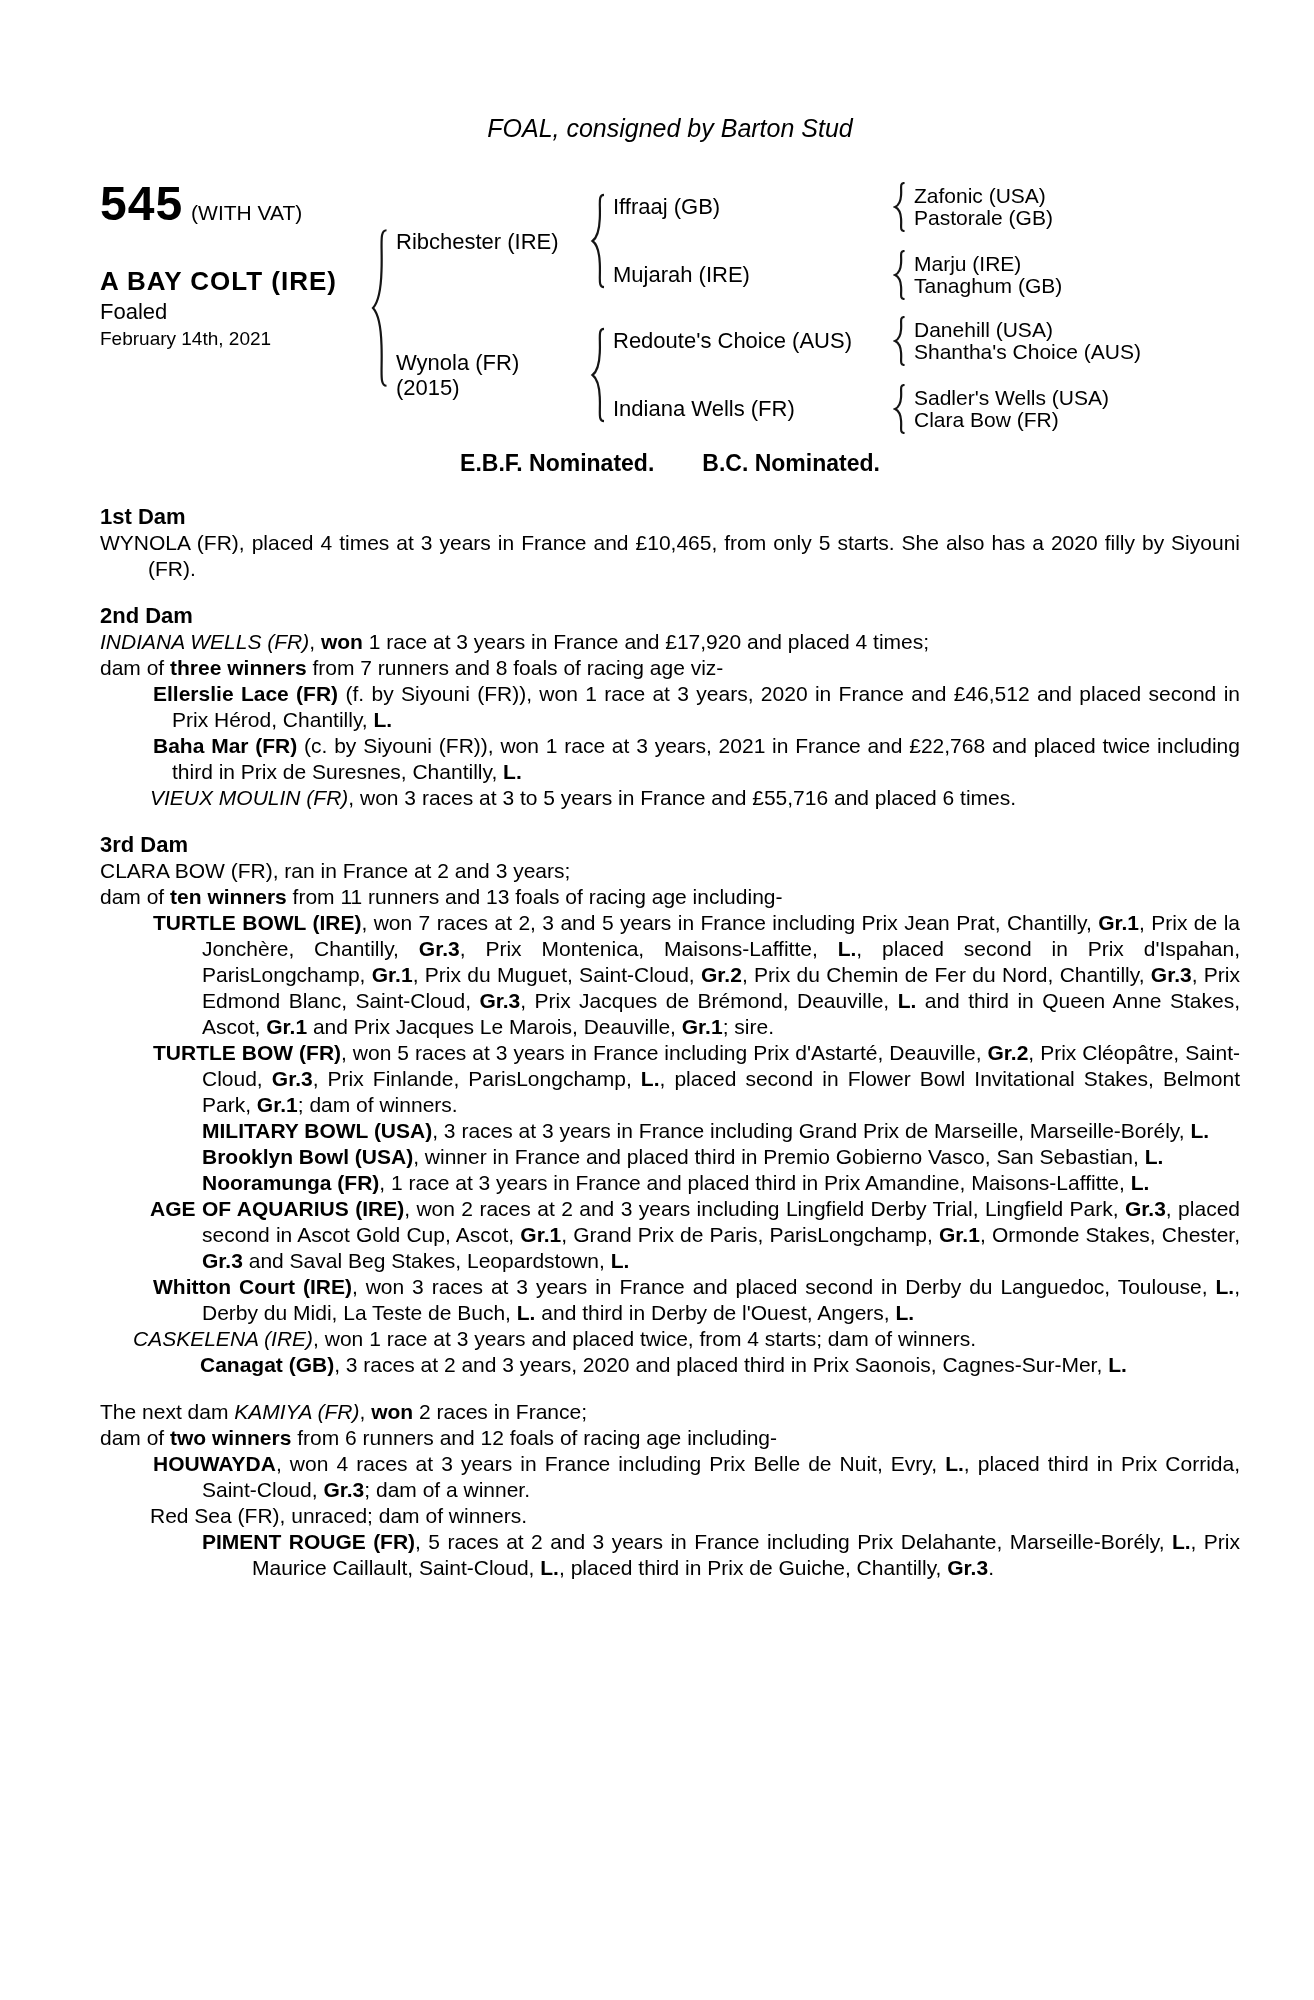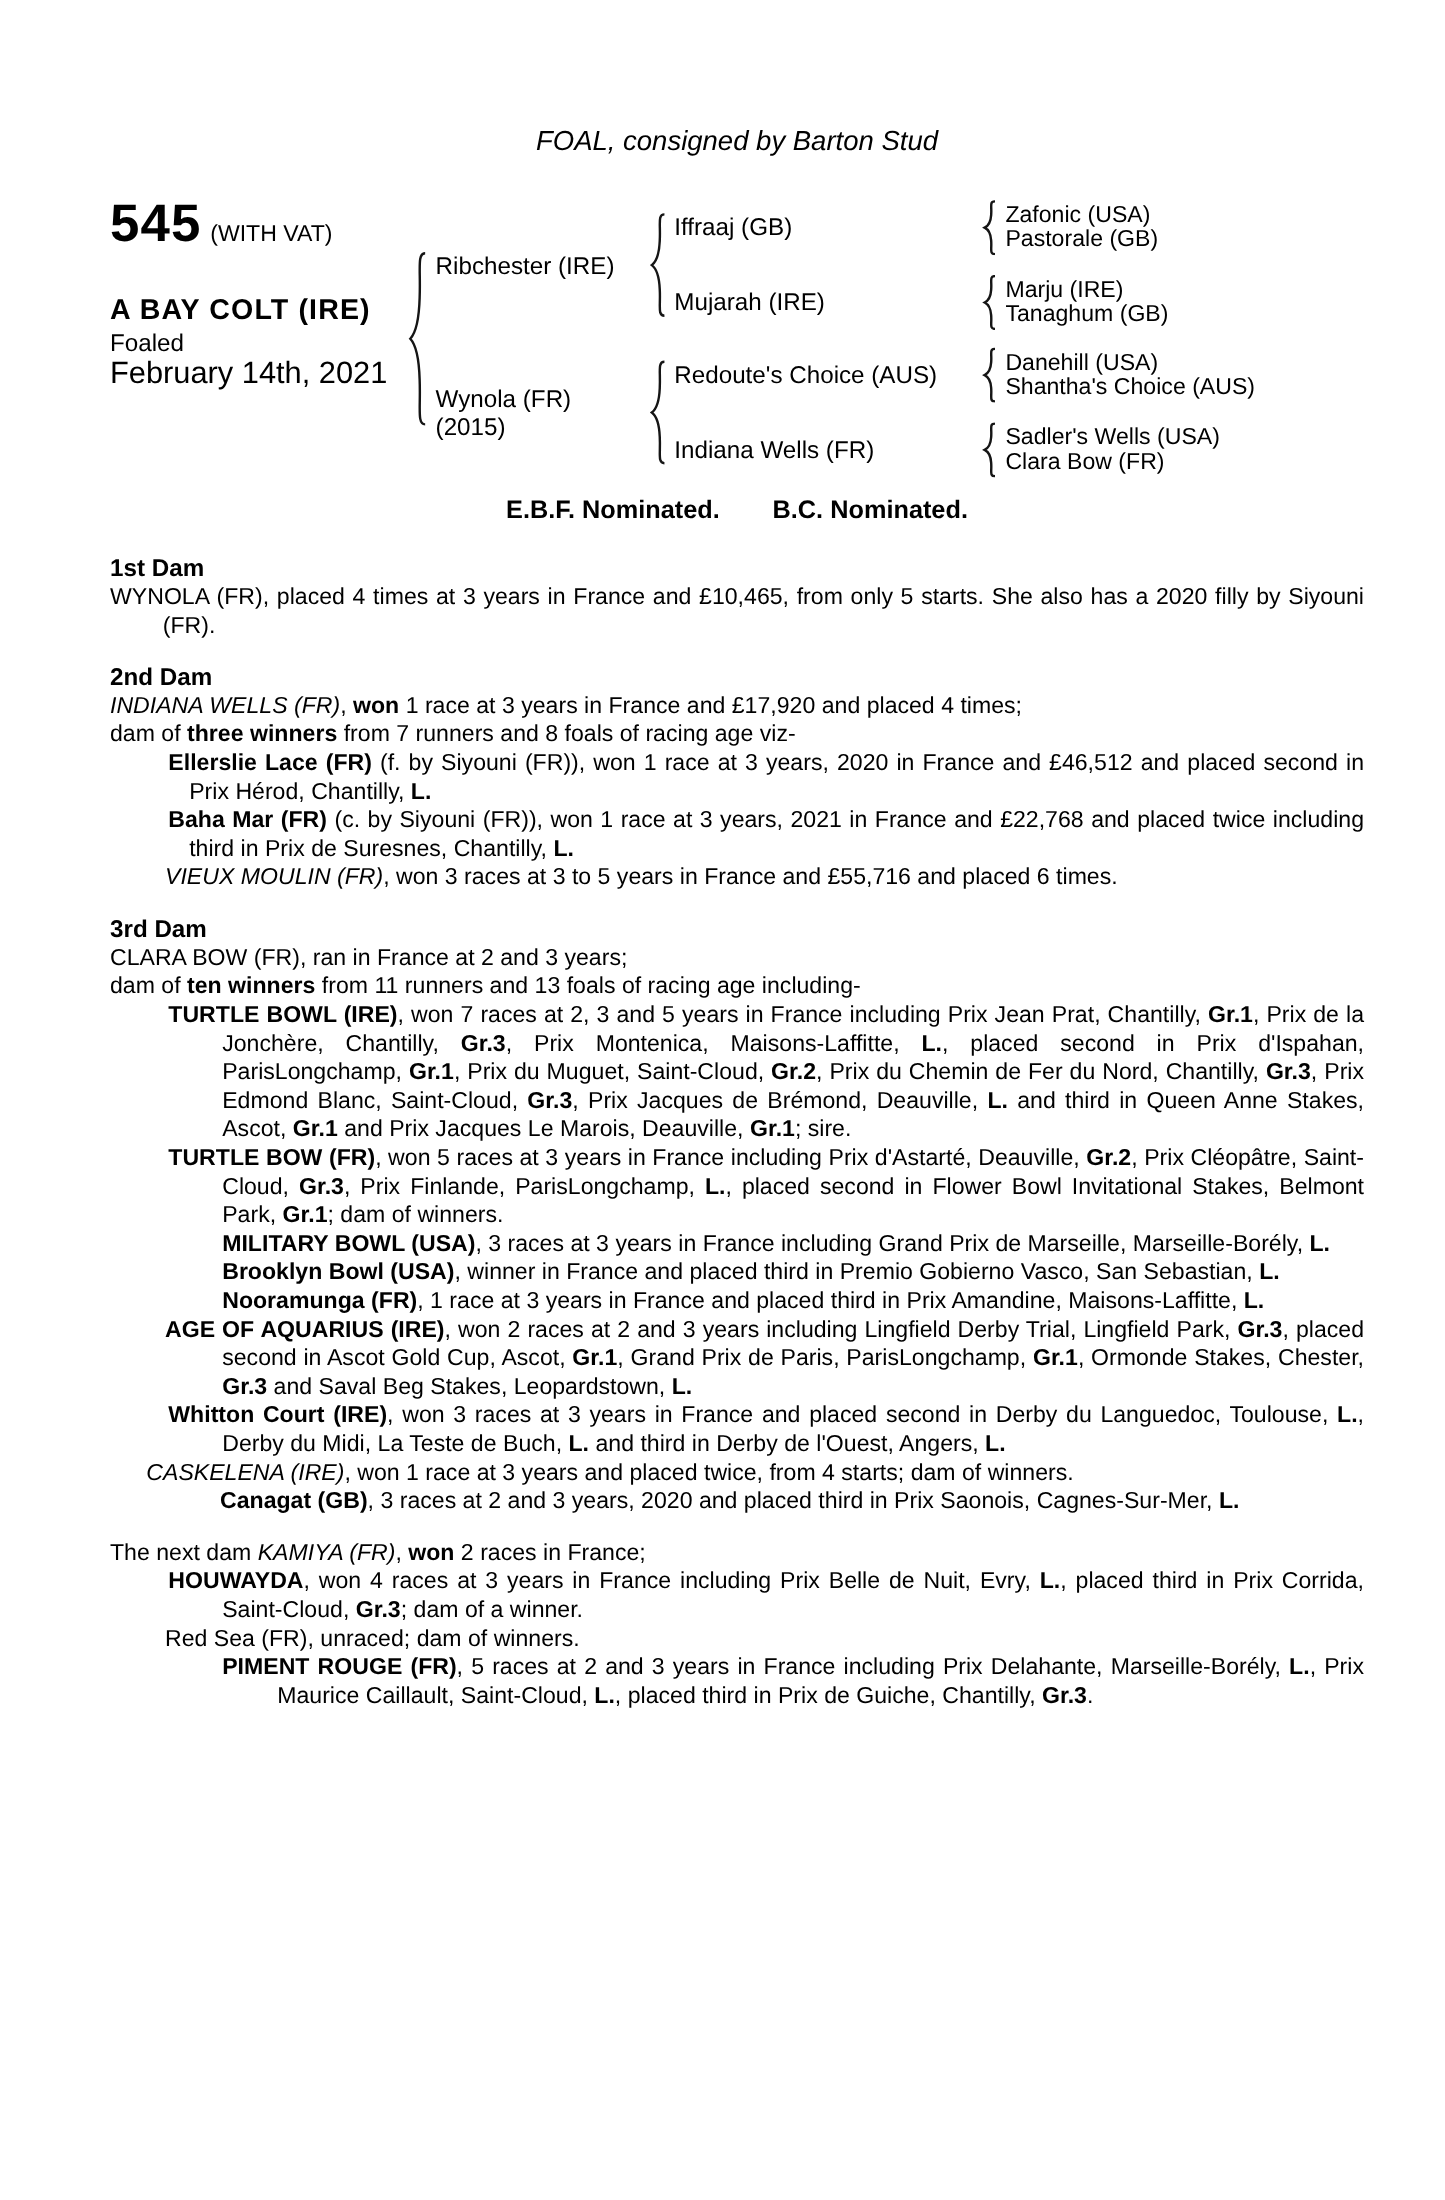--- a/index.html
+++ b/index.html
@@ -37,21 +37,21 @@
     margin-top:40px;
     display:flex;
     align-items:flex-start;
   }
   .lot-block{width:268px;flex:0 0 auto;padding-top:2px;}
   .lot-line{display:flex;align-items:baseline;}
   .lot-num{font-weight:bold;font-size:48px;line-height:40px;letter-spacing:1px;}
   .vat{font-size:21px;margin-left:8px;}
   .horse-desc{margin-top:40px;font-weight:bold;font-size:26px;letter-spacing:1px;line-height:30px;}
   .foaled{margin-top:2px;font-size:22px;line-height:27px;}
-  .foaled-date{font-size:28px;line-height:27px;}
+  .foaled-date{font-size:19px;line-height:27px;}
 
   .tree{flex:1;display:flex;align-items:center;}
   .brace{flex:0 0 auto;display:block;}
   .brace path{stroke:#151515;stroke-width:2.2;fill:none;}
   .brace.big{width:20px;height:162px;margin:0 6px 0 2px;}
   .brace.med{width:17px;height:96px;margin:0 6px;}
   .brace.small{width:14px;height:50px;margin:0 7px 0 4px;}
 
   .gen1col{display:flex;flex-direction:column;gap:16px;}
   .branch{display:flex;align-items:center;}
@@ -195,19 +195,20 @@
         <div class="para" style="padding-left: 152px; text-indent: -50px;"><span class="b">MILITARY BOWL (USA)</span><span>, 3 races at 3 years in France including Grand Prix de Marseille, Marseille-Borély, </span><span class="b">L.</span></div>
         <div class="para" style="padding-left: 152px; text-indent: -50px;"><span class="b">Brooklyn Bowl (USA)</span><span>, winner in France and placed third in Premio Gobierno Vasco, San Sebastian, </span><span class="b">L.</span></div>
         <div class="para" style="padding-left: 152px; text-indent: -50px;"><span class="b">Nooramunga (FR)</span><span>, 1 race at 3 years in France and placed third in Prix Amandine, Maisons-Laffitte, </span><span class="b">L.</span></div>
         <div class="para" style="padding-left: 102px; text-indent: -52px;"><span class="b">AGE OF AQUARIUS (IRE)</span><span>, won 2 races at 2 and 3 years including Lingfield Derby Trial, Lingfield Park, </span><span class="b">Gr.3</span><span>, placed second in Ascot Gold Cup, Ascot, </span><span class="b">Gr.1</span><span>, Grand Prix de Paris, ParisLongchamp, </span><span class="b">Gr.1</span><span>, Ormonde Stakes, Chester, </span><span class="b">Gr.3</span><span> and Saval Beg Stakes, Leopardstown, </span><span class="b">L.</span></div>
         <div class="para" style="padding-left: 102px; text-indent: -49px;"><span class="b">Whitton Court (IRE)</span><span>, won 3 races at 3 years in France and placed second in Derby du Languedoc, Toulouse, </span><span class="b">L.</span><span>, Derby du Midi, La Teste de Buch, </span><span class="b">L.</span><span> and third in Derby de l'Ouest, Angers, </span><span class="b">L.</span></div>
         <div class="para" style="padding-left: 72px; text-indent: -39px;"><span class="i">CASKELENA (IRE)</span><span>, won 1 race at 3 years and placed twice, from 4 starts; dam of winners.</span></div>
         <div class="para" style="padding-left: 152px; text-indent: -52px;"><span class="b">Canagat (GB)</span><span>, 3 races at 2 and 3 years, 2020 and placed third in Prix Saonois, Cagnes-Sur-Mer, </span><span class="b">L.</span></div>
       </section>
       <section class="dam-sec">
         <div class="para" style="padding-left: 48px; text-indent: -48px;"><span>The next dam </span><span class="i">KAMIYA (FR)</span><span>, </span><span class="b">won</span><span> 2 races in France;</span></div>
+        <div class="para" style="padding-left: 48px; text-indent: -48px;"><span>dam of </span><span class="b">two winners</span><span> from 6 runners and 12 foals of racing age including-</span></div>
         <div class="para" style="padding-left: 102px; text-indent: -49px;"><span class="b">HOUWAYDA</span><span>, won 4 races at 3 years in France including Prix Belle de Nuit, Evry, </span><span class="b">L.</span><span>, placed third in Prix Corrida, Saint-Cloud, </span><span class="b">Gr.3</span><span>; dam of a winner.</span></div>
         <div class="para" style="padding-left: 72px; text-indent: -22px;"><span>Red Sea (FR), unraced; dam of winners.</span></div>
         <div class="para" style="padding-left: 152px; text-indent: -50px;"><span class="b">PIMENT ROUGE (FR)</span><span>, 5 races at 2 and 3 years in France including Prix Delahante, Marseille-Borély, </span><span class="b">L.</span><span>, Prix Maurice Caillault, Saint-Cloud, </span><span class="b">L.</span><span>, placed third in Prix de Guiche, Chantilly, </span><span class="b">Gr.3</span><span>.</span></div>
       </section>
     </div>
 
 </div>
 
 </body></html>

